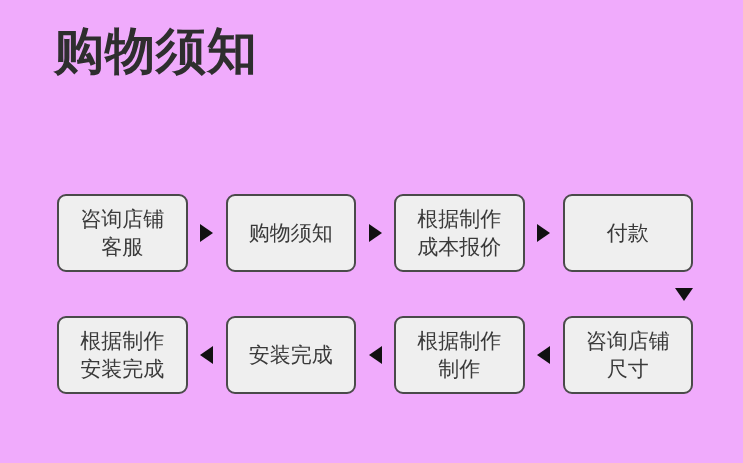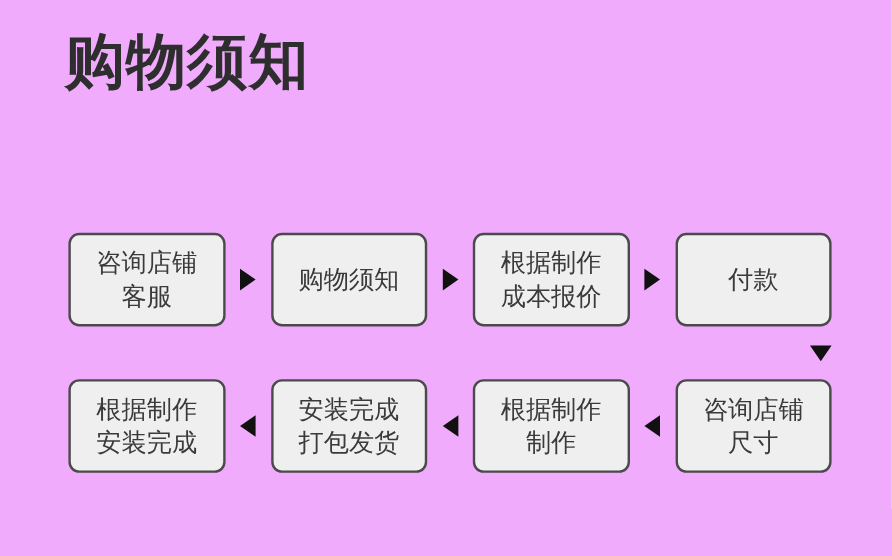--- a/index.html
+++ b/index.html
@@ -167,21 +167,20 @@
         <span class="line">根据制作</span>
         <span class="line">制作</span>
       </div>
 
       <div class="arrow-slot">
         <span class="tri tri-left"></span>
       </div>
 
       <div class="flow-box">
         <span class="line">安装完成</span>
-        <span class="line">打包发货</span>
       </div>
 
       <div class="arrow-slot">
         <span class="tri tri-left"></span>
       </div>
 
       <div class="flow-box">
         <span class="line">根据制作</span>
         <span class="line">安装完成</span>
       </div>

